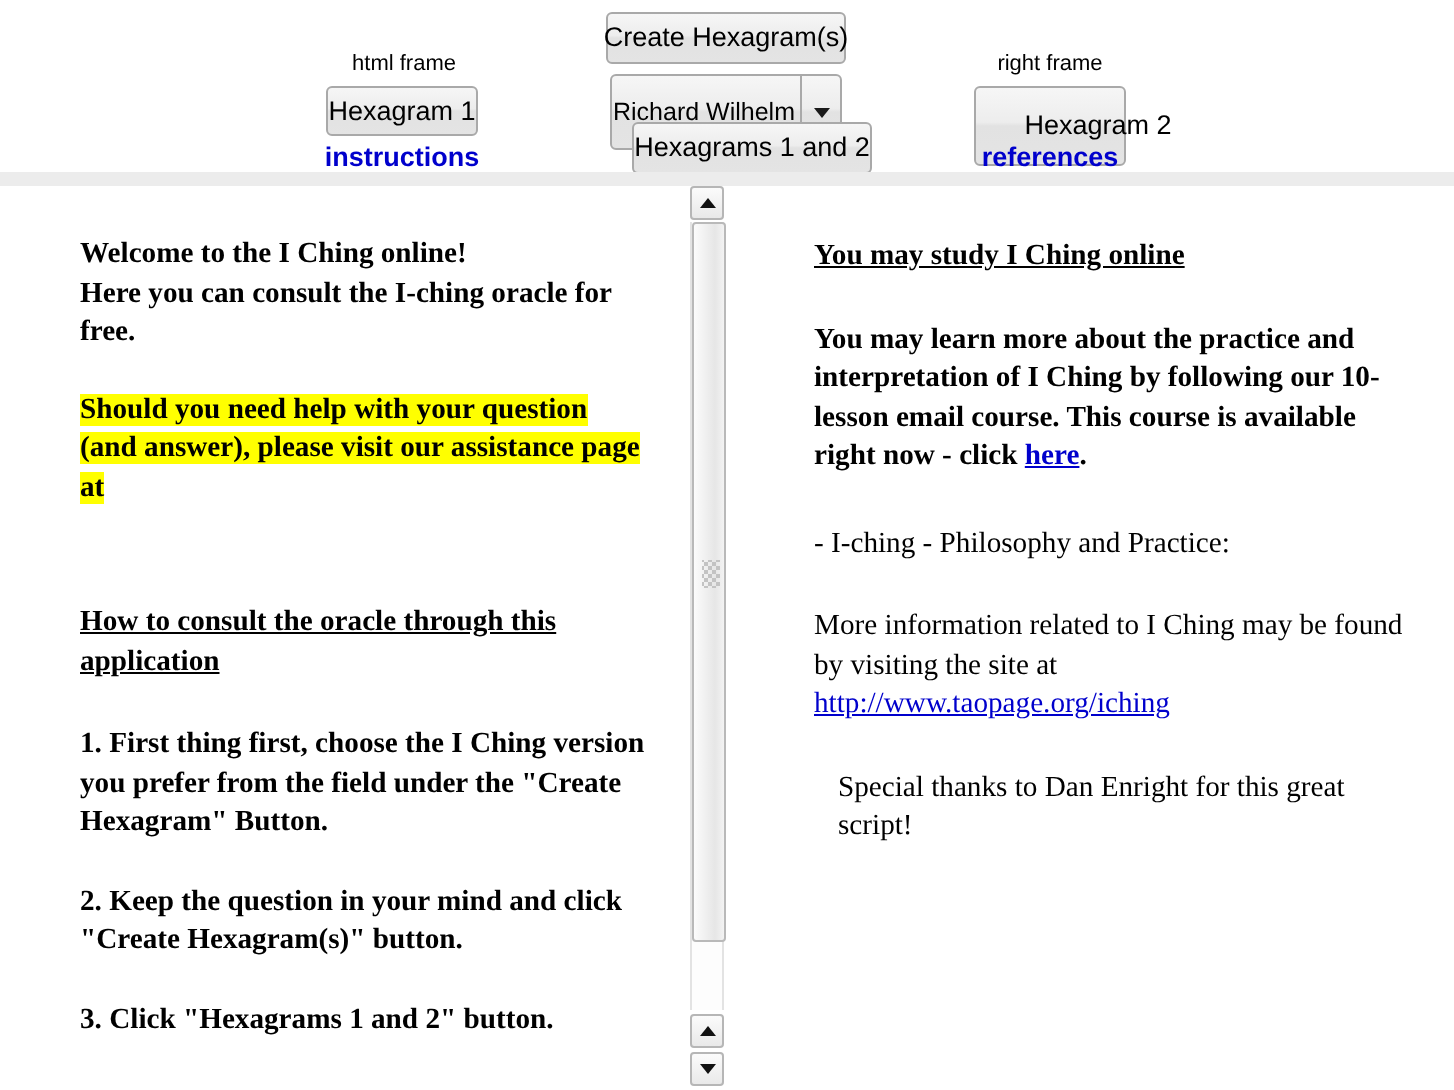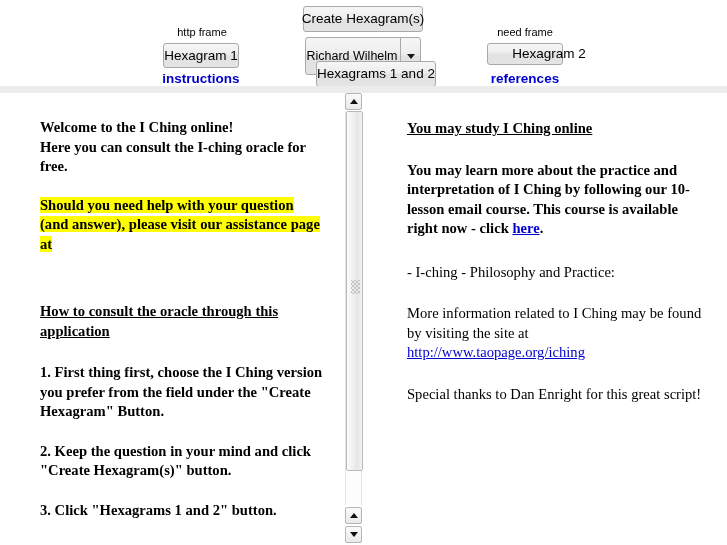--- a/index.html
+++ b/index.html
@@ -224,40 +224,40 @@
     border-left: 4px solid transparent;
     border-right: 4px solid transparent;
     border-top: 5px solid #111;
   }
 </style>
 </head>
 <body>
 
 <div id="topbar">
 
-  <div class="frame-label" style="left:160px; top:26px; width:84px;">http frame</div>
+  <div class="frame-label" style="left:160px; top:26px; width:84px;">html frame</div>
 
   <div class="btn" style="left:163px; top:43px; width:76px; height:25px;">Hexagram 1</div>
 
   <div class="bluelink" style="left:160px; top:71px; width:82px;">instructions</div>
 
   <div class="btn" style="left:303px; top:6px; width:120px; height:26px;">Create Hexagram(s)</div>
 
   <div id="version-select">
     <div class="sel-text">Richard Wilhelm</div>
     <div class="sel-arrow">
       <span class="tri"></span>
     </div>
   </div>
 
   <div class="btn" style="left:316px; top:61px; width:120px; height:26px;">Hexagrams 1 and 2</div>
 
-  <div class="frame-label" style="left:483px; top:26px; width:84px;">need frame</div>
-
-  <div class="btn" style="left:487px; top:43px; width:76px; height:22px;padding-left:48px;">Hexagram 2</div>
+  <div class="frame-label" style="left:483px; top:26px; width:84px;">right frame</div>
+
+  <div class="btn" style="left:487px; top:43px; width:76px; height:40px;padding-left:48px;">Hexagram 2</div>
 
   <div class="bluelink" style="left:484px; top:71px; width:82px;">references</div>
 </div>
 
 <div id="topbar-rule"></div>
 
 <div id="content">
 
   <div id="left-frame">
     <div id="left-inner">
@@ -302,17 +302,17 @@
 
       <p class="para b" style="margin-top:22px;">
         <span>You may learn more about the practice and interpretation of I Ching by following our 10-lesson email course. This course is available right now - click </span><a class="link">here</a><span>.</span>
       </p>
 
       <p class="para n" style="margin-top:24px;">- I-ching - Philosophy and Practice:</p>
 
       <p class="para n" style="margin-top:22px;">More information related to I Ching may be found by visiting the site at</p>
       <a class="para n link" style="display:block; margin-top:0;">http://www.taopage.org/iching</a>
 
-      <p class="para n" style="margin-top:22px;">Special thanks to Dan Enright for this great script!</p>
+      <p class="para n" style="margin-top:22px;margin-left:12px;">Special thanks to Dan Enright for this great script!</p>
     </div>
   </div>
 
 </div>
 
 </body></html>

